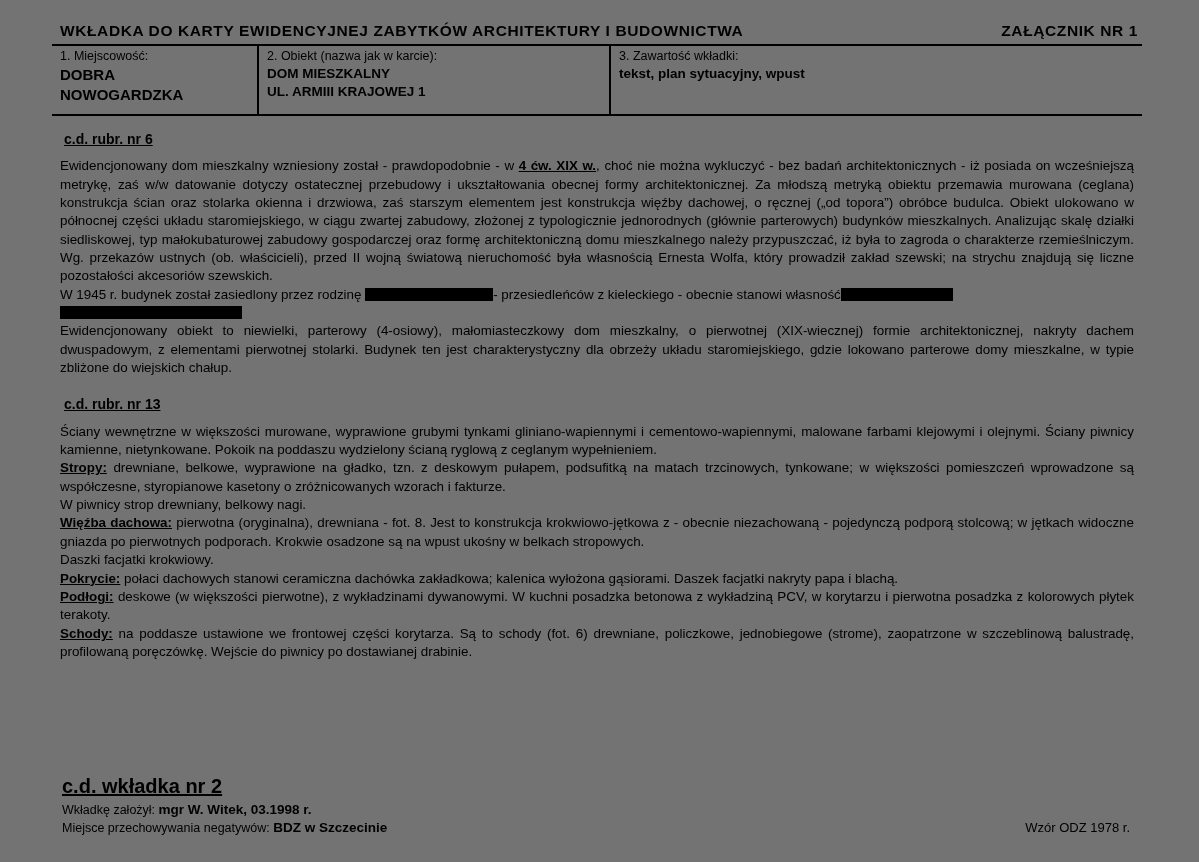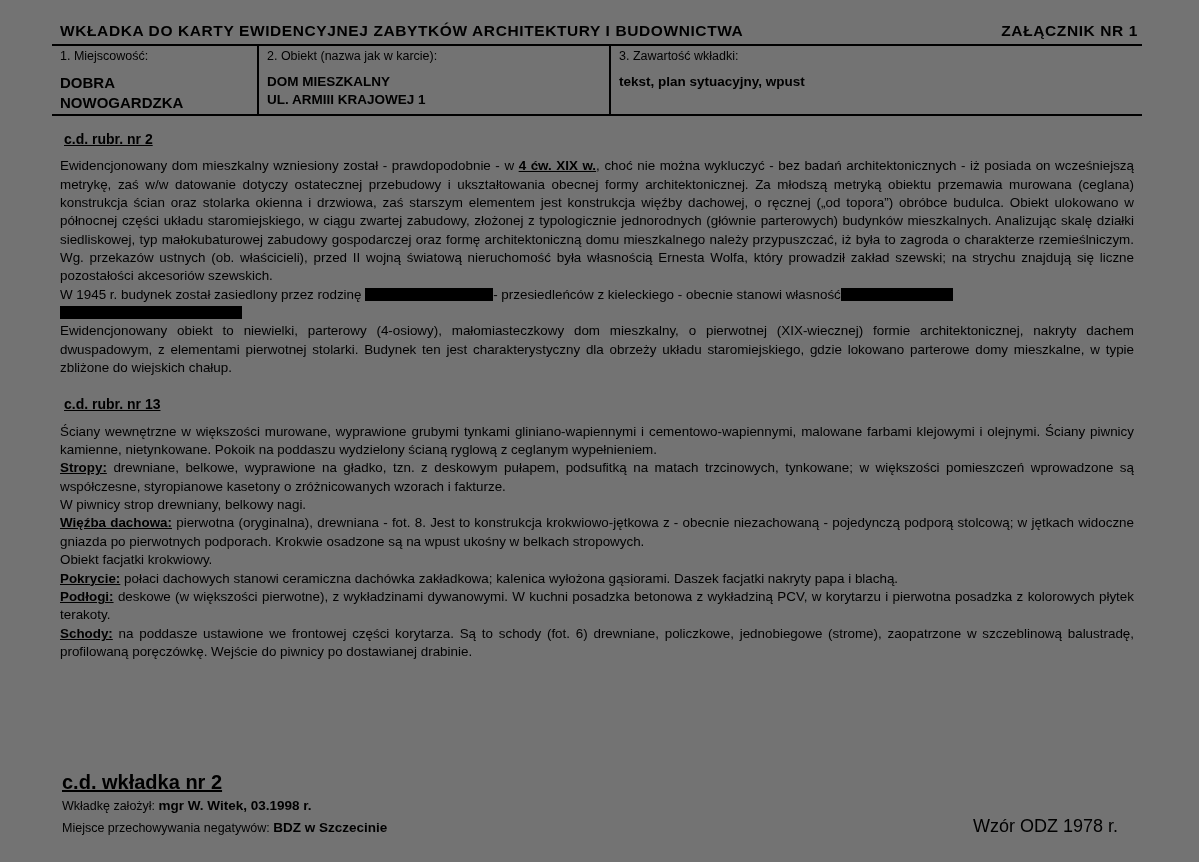--- a/index.html
+++ b/index.html
@@ -51,21 +51,21 @@
   }
   .box {
     padding: 3px 8px 0 8px;
     box-sizing: border-box;
   }
   .box.b1 { width: 207px; border-right: 2px solid #000; }
   .box.b2 { width: 352px; border-right: 2px solid #000; }
   .box.b3 { flex: 1 1 auto; }
   .box-label {
     font-size: 12.5px;
-    margin-bottom: 10px;
+    margin-bottom: 2px;
   }
   .box-val {
     font-size: 15px;
     font-weight: bold;
     line-height: 1.35;
   }
   .box-val.small {
     font-size: 13.5px;
   }
   
@@ -121,22 +121,22 @@
     margin-left: 6px;
     margin-bottom: 3px;
   }
   .f-line b { font-size: 13.5px; }
   .f-bottom {
     display: flex;
     justify-content: space-between;
     align-items: baseline;
   }
   .f-right {
-    font-size: 18px;
-    margin-right: 20px;
+    font-size: 13px;
+    margin-right: 8px;
   }
 </style>
 </head>
 <body>
 
 <div class="page">
   <div class="sheet">
 
     <div class="hdr">
       <div class="hdr-title">WKŁADKA DO KARTY EWIDENCYJNEJ ZABYTKÓW ARCHITEKTURY I BUDOWNICTWA</div>
@@ -155,40 +155,40 @@
         <div class="box-val small">UL.  ARMIII  KRAJOWEJ  1</div>
       </div>
       <div class="box b3">
         <div class="box-label">3. Zawartość wkładki:</div>
         <div class="box-val small">tekst, plan sytuacyjny, wpust</div>
       </div>
     </div>
 
     <div class="body">
 
-      <div class="sec-head">c.d. rubr. nr 2</div>
+      <div class="sec-head">c.d. rubr. nr 6</div>
 
       <p class="par"><span>Ewidencjonowany dom mieszkalny wzniesiony został - prawdopodobnie - w </span><b class="u">4 ćw. XIX w.</b><span>, choć nie można wykluczyć - bez badań architektonicznych - iż posiada on wcześniejszą metrykę, zaś w/w datowanie dotyczy ostatecznej przebudowy i ukształtowania obecnej formy architektonicznej. Za młodszą metryką obiektu przemawia murowana (ceglana) konstrukcja ścian oraz stolarka okienna i drzwiowa, zaś starszym elementem jest konstrukcja więźby dachowej, o ręcznej („od topora”) obróbce budulca. Obiekt ulokowano w północnej części układu staromiejskiego, w ciągu zwartej zabudowy, złożonej z typologicznie jednorodnych (głównie parterowych) budynków mieszkalnych. Analizując skalę działki siedliskowej, typ małokubaturowej zabudowy gospodarczej oraz formę architektoniczną domu mieszkalnego należy przypuszczać, iż była to zagroda o charakterze rzemieślniczym. Wg. przekazów ustnych (ob. właścicieli), przed II wojną światową nieruchomość była własnością Ernesta Wolfa, który prowadził zakład szewski; na strychu znajdują się liczne pozostałości akcesoriów szewskich.</span></p>
 
       <p class="par"><span>W 1945 r. budynek został zasiedlony przez rodzinę </span><span class="redact" style="width:128px"></span><span>- przesiedleńców z kieleckiego - obecnie stanowi własność</span><span class="redact" style="width:112px"></span><br><span class="redact" style="width:182px"></span></p>
 
       <p class="par">Ewidencjonowany obiekt to niewielki, parterowy (4-osiowy), małomiasteczkowy dom mieszkalny, o pierwotnej (XIX-wiecznej) formie architektonicznej, nakryty dachem dwuspadowym, z elementami pierwotnej stolarki. Budynek ten jest charakterystyczny dla obrzeży układu staromiejskiego, gdzie lokowano parterowe domy mieszkalne, w typie zbliżone do wiejskich chałup.</p>
 
       <div class="sec-head mt">c.d. rubr. nr 13</div>
 
       <p class="par">Ściany wewnętrzne w większości murowane, wyprawione grubymi tynkami gliniano-wapiennymi i cementowo-wapiennymi, malowane farbami klejowymi i olejnymi. Ściany piwnicy kamienne, nietynkowane. Pokoik na poddaszu wydzielony ścianą ryglową z ceglanym wypełnieniem.</p>
 
       <p class="par"><b class="u">Stropy:</b><span> drewniane, belkowe, wyprawione na gładko, tzn. z deskowym pułapem, podsufitką na matach trzcinowych, tynkowane; w większości pomieszczeń wprowadzone są współczesne, styropianowe kasetony o zróżnicowanych wzorach i fakturze.</span></p>
 
       <p class="par">W piwnicy strop drewniany, belkowy nagi.</p>
 
       <p class="par"><b class="u">Więźba dachowa:</b><span> pierwotna (oryginalna), drewniana - fot. 8. Jest to konstrukcja krokwiowo-jętkowa z - obecnie niezachowaną - pojedynczą podporą stolcową; w jętkach widoczne gniazda po pierwotnych podporach. Krokwie osadzone są na wpust ukośny w belkach stropowych.</span></p>
 
 
-      <p class="par">Obiekt facjatki krokwiowy.</p>
+      <p class="par">Daszki facjatki krokwiowy.</p>
 
       <p class="par"><b class="u">Pokrycie:</b><span> połaci dachowych stanowi ceramiczna dachówka zakładkowa; kalenica wyłożona gąsiorami. Daszek facjatki nakryty papa i blachą.</span></p>
 
       <p class="par"><b class="u">Podłogi:</b><span> deskowe (w większości pierwotne), z wykładzinami dywanowymi. W kuchni posadzka betonowa z wykładziną PCV, w korytarzu i pierwotna posadzka z kolorowych płytek terakoty.</span></p>
 
       <p class="par"><b class="u">Schody:</b><span> na poddasze ustawione we frontowej części korytarza. Są to schody (fot. 6) drewniane, policzkowe, jednobiegowe (strome), zaopatrzone w szczeblinową balustradę, profilowaną poręczówkę. Wejście do piwnicy po dostawianej drabinie.</span></p>
     </div>
 
     <div class="footer">
       <div class="f-head">c.d. wkładka nr 2</div>

